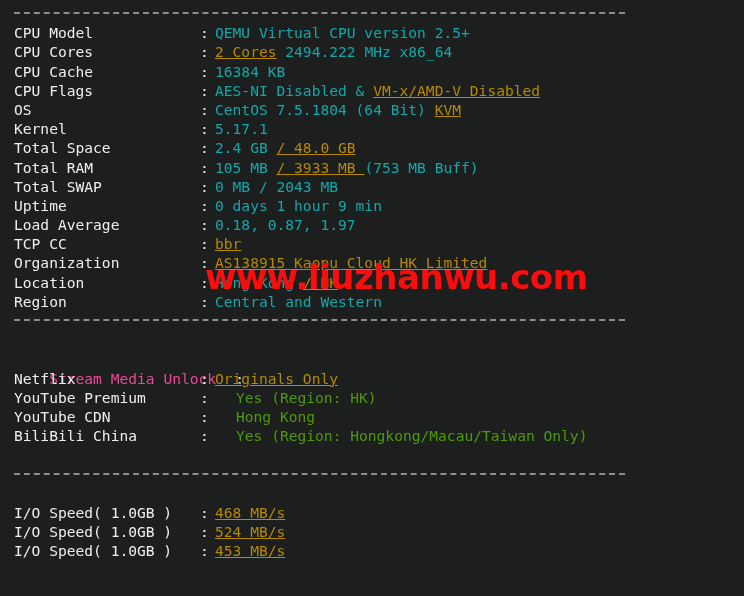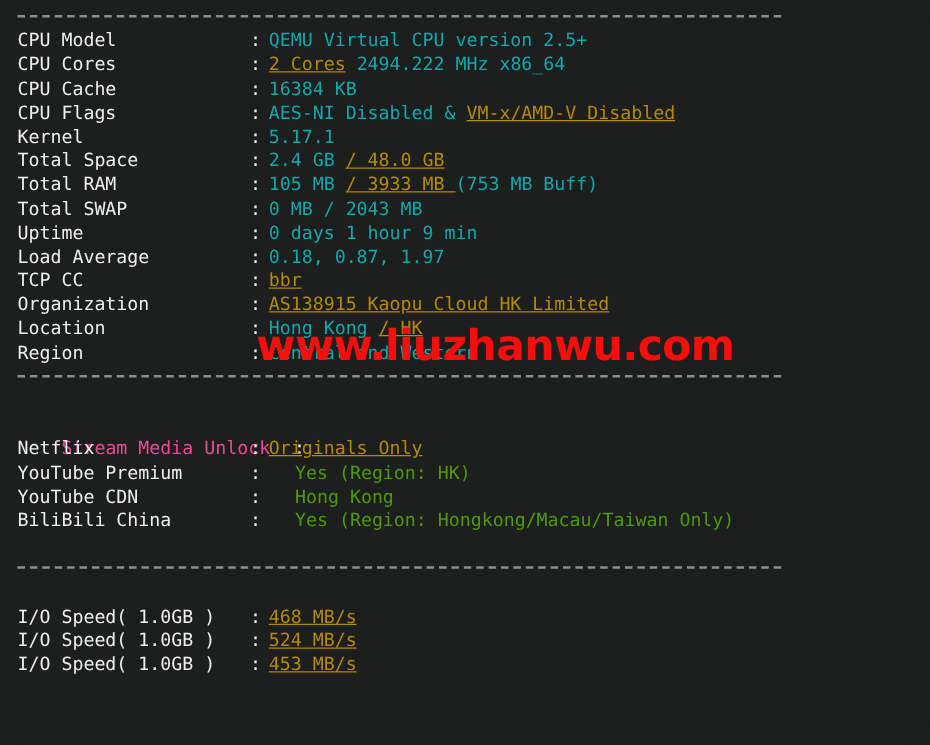--- a/index.html
+++ b/index.html
@@ -97,20 +97,21 @@
 
 <div id="terminal">
 
   <div class="rule"></div>
 
   <div>
       <div class="line"><span class="label">CPU Model</span><span class="colon">:</span><span class="val c-cyan">QEMU Virtual CPU version 2.5+</span></div>
       <div class="line"><span class="label">CPU Cores</span><span class="colon">:</span><span class="val c-yellow">2 Cores</span><span class="val c-cyan"> 2494.222 MHz x86_64</span></div>
       <div class="line"><span class="label">CPU Cache</span><span class="colon">:</span><span class="val c-cyan">16384 KB</span></div>
       <div class="line"><span class="label">CPU Flags</span><span class="colon">:</span><span class="val c-cyan">AES-NI Disabled</span><span class="val c-cyan"> &amp; </span><span class="val c-yellow">VM-x/AMD-V Disabled</span></div>
+      <div class="line"><span class="label">OS</span><span class="colon">:</span><span class="val c-cyan">CentOS 7.5.1804 (64 Bit) </span><span class="val c-yellow">KVM</span></div>
       <div class="line"><span class="label">Kernel</span><span class="colon">:</span><span class="val c-cyan">5.17.1</span></div>
       <div class="line"><span class="label">Total Space</span><span class="colon">:</span><span class="val c-cyan">2.4 GB </span><span class="val c-yellow">/ 48.0 GB</span></div>
       <div class="line"><span class="label">Total RAM</span><span class="colon">:</span><span class="val c-cyan">105 MB </span><span class="val c-yellow">/ 3933 MB </span><span class="val c-cyan">(753 MB Buff)</span></div>
       <div class="line"><span class="label">Total SWAP</span><span class="colon">:</span><span class="val c-cyan">0 MB / 2043 MB</span></div>
       <div class="line"><span class="label">Uptime</span><span class="colon">:</span><span class="val c-cyan">0 days 1 hour 9 min</span></div>
       <div class="line"><span class="label">Load Average</span><span class="colon">:</span><span class="val c-cyan">0.18, 0.87, 1.97</span></div>
       <div class="line"><span class="label">TCP CC</span><span class="colon">:</span><span class="val c-yellow">bbr</span></div>
       <div class="line"><span class="label">Organization</span><span class="colon">:</span><span class="val c-yellow">AS138915 Kaopu Cloud HK Limited</span></div>
       <div class="line"><span class="label">Location</span><span class="colon">:</span><span class="val c-cyan">Hong Kong </span><span class="val c-yellow">/ HK</span></div>
       <div class="line"><span class="label">Region</span><span class="colon">:</span><span class="val c-cyan">Central and Western</span></div>

